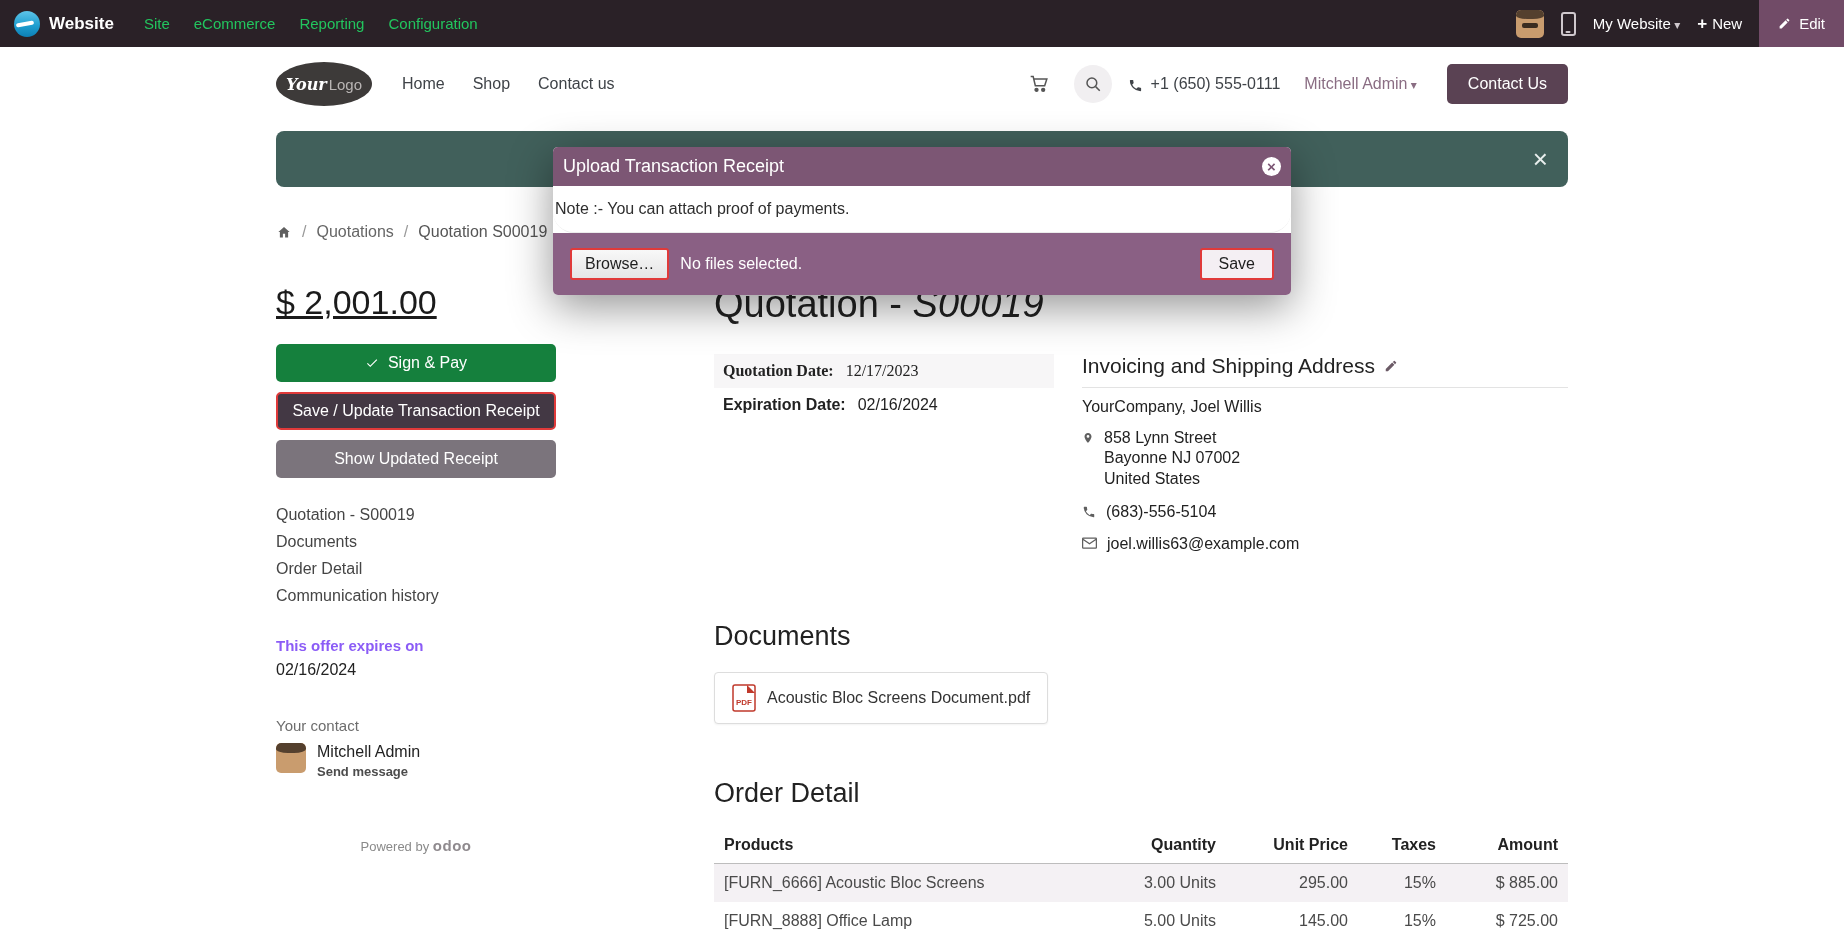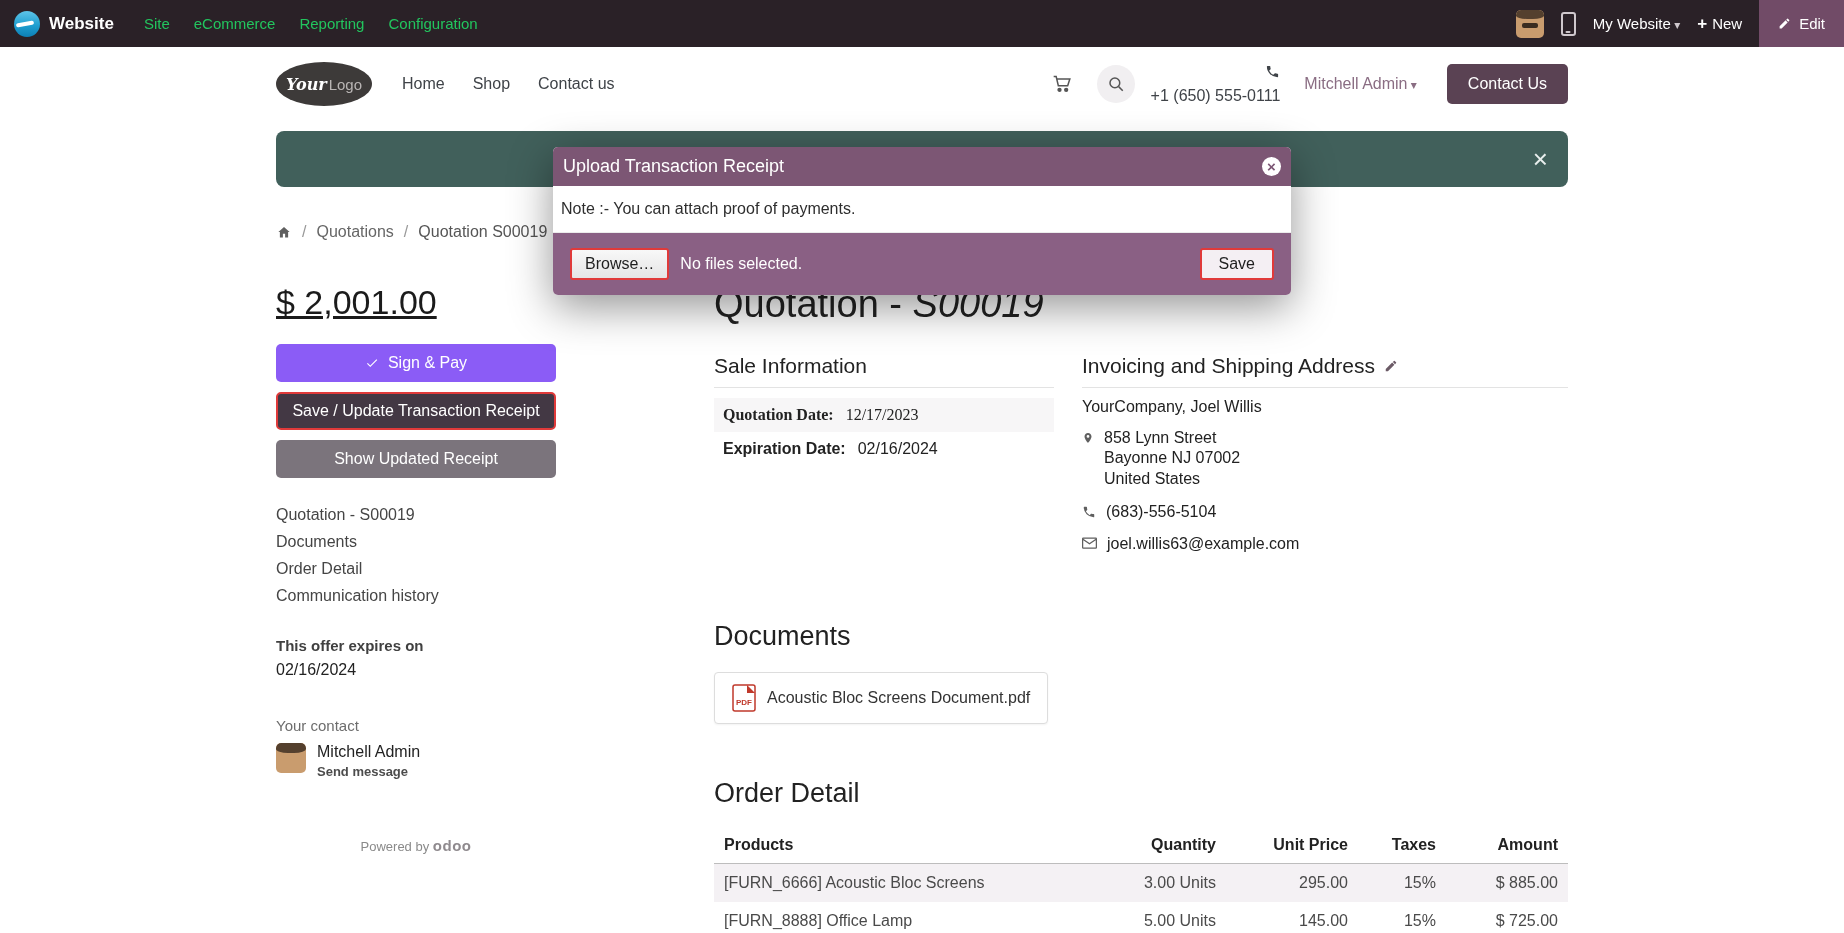--- a/index.html
+++ b/index.html
@@ -68,21 +68,21 @@
   .logo-your { font-style: italic; font-weight: 700; font-size: 16px; color: #fff; font-family: "DejaVu Serif", serif; }
   .logo-logo { color: #b9b5b4; font-size: 15px; margin-left: 2px; }
   .site-nav { display: flex; gap: 28px; font-size: 16px; color: #3f4348; }
   .site-nav a { cursor: pointer; }
   .header-right { margin-left: auto; display: flex; align-items: center; gap: 16px; }
   .icon-circle {
     width: 38px; height: 38px; border-radius: 50%; display: flex; align-items: center;
     justify-content: center; color: #5a5a5a; cursor: pointer;
   }
   .icon-circle.search-bg { background: #f1eff1; }
-  .header-phone { display: flex; gap: 8px; align-items: flex-end; color: #3f4348; font-size: 16px; cursor: pointer; flex-direction: column; }
+  .header-phone { display: flex; gap: 8px; align-items: flex-end; color: #3f4348; font-size: 16px; cursor: pointer; }
   .user-dd { color: #8a6d83; font-size: 16px; margin-left: 8px; cursor: pointer; white-space: nowrap; }
   .user-dd.caret::after { color: #8a6d83; }
   .contact-btn {
     background: #5a4253; color: #fff; border: none; border-radius: 5px;
     padding: 11px 21px; font-size: 16px; margin-left: 14px;
   }
 
   
   .banner {
     width: 1292px; margin: 18px auto 0; height: 56px; background: #41605b; border-radius: 8px;
@@ -107,27 +107,27 @@
   aside.side { width: 280px; flex: none; }
   main.doc { flex: 1; margin-left: 158px; min-width: 0; }
 
   
   .amount { font-size: 34px; font-weight: 500; color: #1b1b1b; margin: 0 0 22px; text-decoration: underline; }
   .side-btn {
     display: flex; align-items: center; justify-content: center; gap: 9px;
     width: 100%; height: 38px; border-radius: 5px; border: none; color: #fff;
     font-size: 16px; margin-bottom: 10px;
   }
-  .btn-sign { background: #8b5cf6; }
+  .btn-sign { background: #15803d; }
   .btn-view { background: #6c6573; }
   .btn-save-receipt { background: #433844; border: 2px solid #e03a3a; }
   .btn-show-receipt { background: #7b747c; }
   .side-links { margin-top: 28px; }
   .side-link { display: block; color: #454545; font-size: 16px; margin-bottom: 9px; cursor: pointer; }
-  .expires-label { font-weight: 700; font-size: 15px; color: #404040; margin-top: 32px; }
+  .expires-label { font-weight: 700; font-size: 15px; color: #8b5cf6; margin-top: 32px; }
   .expires-date { font-size: 16px; color: #222; margin-top: 7px; }
   .contact-label { color: #6d6d6d; font-size: 15px; margin-top: 38px; }
   .contact-row { display: flex; align-items: flex-start; gap: 11px; margin-top: 9px; }
   .avatar-contact {
     width: 30px; height: 30px; border-radius: 5px; background: #c99c6e; position: relative; overflow: hidden; flex: none;
   }
   .avatar-contact::before {
     content: ""; position: absolute; left: 0; right: 0; top: 0; height: 10px;
     background: #54402e; border-radius: 5px 5px 40% 40%;
   }
@@ -178,21 +178,21 @@
     background: #7c5674; color: #fff; display: flex; align-items: center; justify-content: space-between;
     padding: 9px 10px; font-size: 18px;
   }
   .modal-title { font-weight: 500; }
   .modal-close {
     width: 19px; height: 19px; border-radius: 50%; background: #fff; color: #7c5674;
     display: flex; align-items: center; justify-content: center; font-weight: 700; font-size: 15px;
     line-height: 1; cursor: pointer; flex: none;
   }
   .modal-close::before { content: "×"; margin-top: -1px; }
-  .modal-note { padding: 14px 8px; font-size: 16px; color: #2e2e2e; border-bottom: 1px solid #ececec; background: #fff; }
+  .modal-note { padding: 14px 2px; font-size: 16px; color: #2e2e2e; border-bottom: 1px solid #ececec; background: #fff; border-radius: 21px; }
   .modal-footer { background: #8a6084; display: flex; align-items: center; padding: 15px 17px; }
   .browse-btn {
     background: linear-gradient(#f8f8f8, #e5e5e5); border: 2px solid #e03a3a; border-radius: 3px;
     padding: 5px 13px; font-size: 16px; color: #1e1e1e; text-align: right;
   }
   .file-status { color: #fff; font-size: 16px; margin-left: 11px; }
   .save-btn {
     margin-left: auto; background: #f4eff3; border: 2px solid #e03a3a; border-radius: 3px;
     padding: 5px 17px; font-size: 16px; color: #1e1e1e;
   }
@@ -327,21 +327,20 @@
     </div>
   </aside>
 
   <main class="doc">
     <h1 class="page-title">
       <span>Quotation - </span><span class="title-ref">S00019</span>
     </h1>
 
     <div class="info-cols">
       <div class="col-sale">
-        <h3 class="sec-heading">Sale Information</h3>
         <div class="sale-row striped">
           <span class="sale-label">Quotation Date:</span>
           <span>12/17/2023</span>
         </div>
         <div class="sale-row">
           <span class="sale-label">Expiration Date:</span>
           <span>02/16/2024</span>
         </div>
       </div>
 

